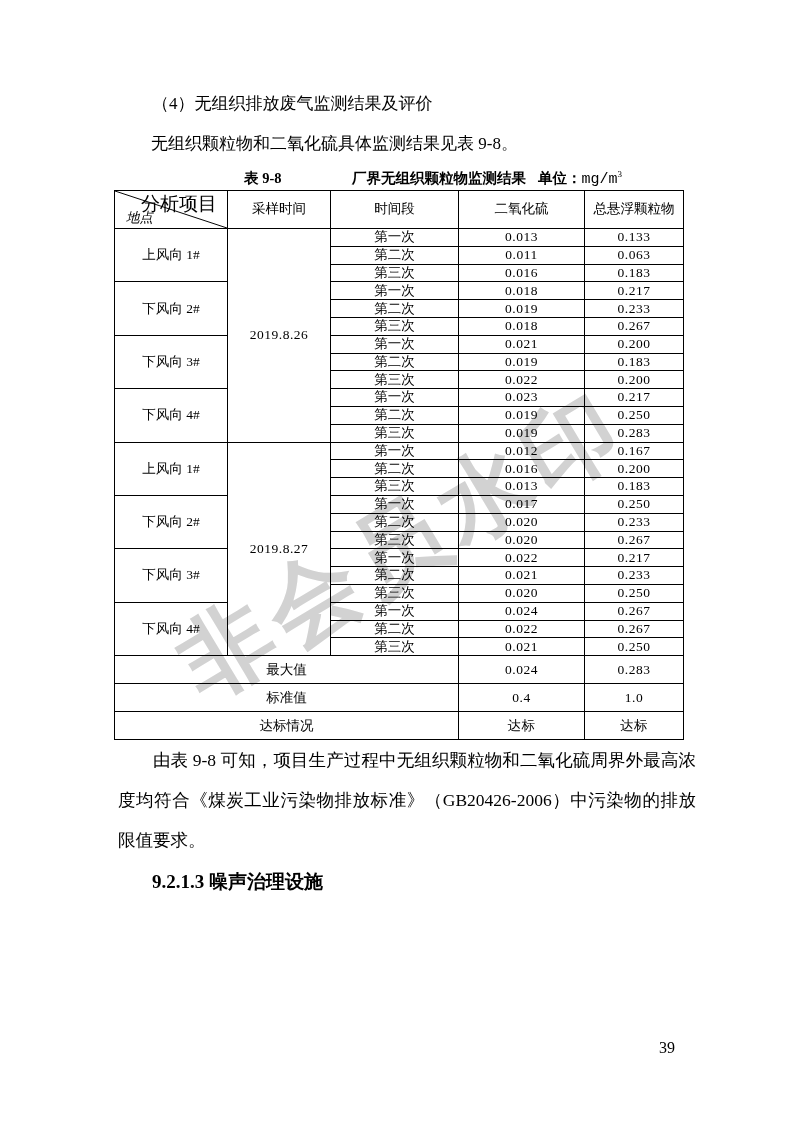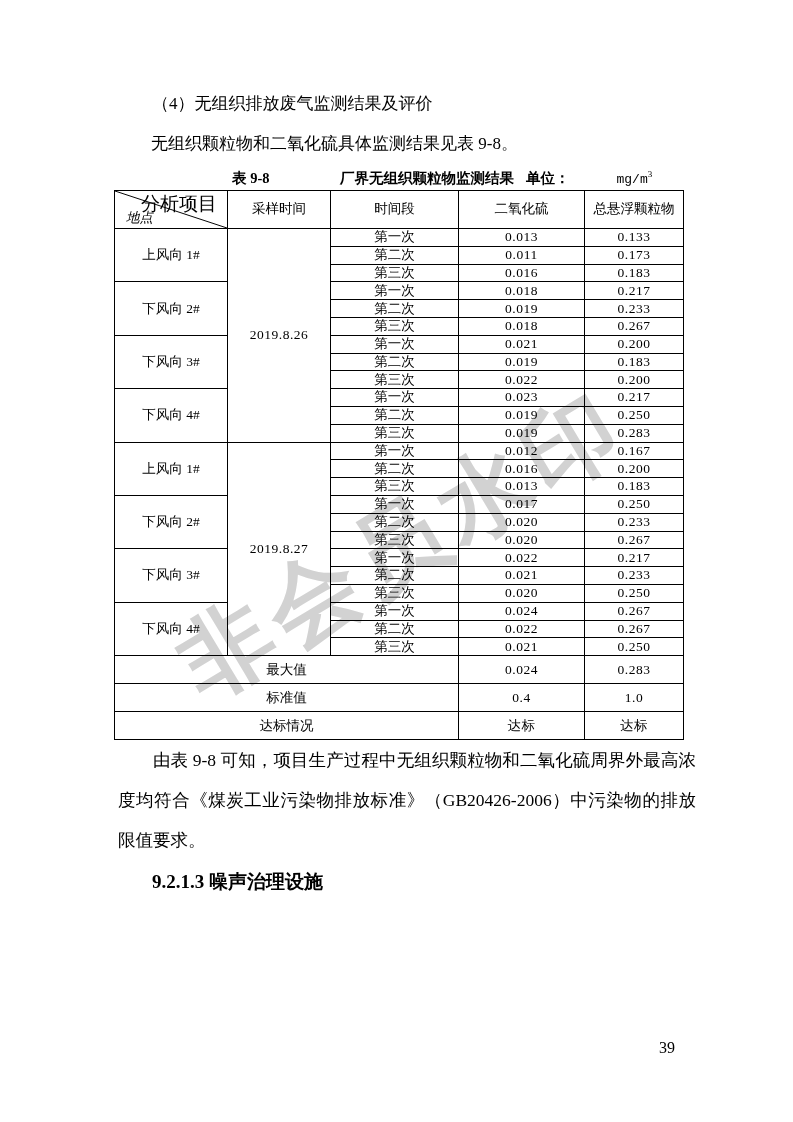--- a/index.html
+++ b/index.html
@@ -30,25 +30,25 @@
     mix-blend-mode: multiply;
     z-index: 5;
     pointer-events: none;
   }
 
   
   .intro-heading { position: absolute; left: 152px; top: 94px;  font-size: 17px; line-height: 20px; text-align: right; }
   .intro-lead    { position: absolute; left: 151px; top: 134px; font-size: 17px; line-height: 20px; }
 
   
-  .tbl-caption { position: absolute; left: 102px; top: 169px; width: 575px; height: 20px; font-size: 14.5px; font-weight: bold; }
+  .tbl-caption { position: absolute; left: 114px; top: 169px; width: 575px; height: 20px; font-size: 14.5px; font-weight: bold; }
   .tbl-caption .cap-label { position: absolute; left: 130px; }
   .tbl-caption .cap-title { position: absolute; left: 238px; }
   .tbl-caption .cap-unit  { position: absolute; left: 424px; }
-  .tbl-caption .cap-unit .u-val { font-weight: normal; font-family: "Liberation Mono", "DejaVu Sans Mono", monospace; font-size: 13px; margin-left: 47px; }
+  .tbl-caption .cap-unit .u-val { font-weight: normal; font-family: "Liberation Mono", "DejaVu Sans Mono", monospace; font-size: 15px; }
   .tbl-caption .cap-unit sup { font-weight: normal; font-size: 9px; }
 
   
   table.monitor {
     position: absolute;
     left: 114px;
     top: 190px;
     width: 569px;
     border-collapse: collapse;
     table-layout: fixed;
@@ -135,21 +135,21 @@
         <tr class="data-row">
           <td rowspan="3">上风向 1#</td>
           <td class="date-cell" rowspan="12">2019.8.26</td>
           <td>第一次</td>
           <td class="num-cell">0.013</td>
           <td class="num-cell">0.133</td>
         </tr>
         <tr class="data-row">
           <td>第二次</td>
           <td class="num-cell">0.011</td>
-          <td class="num-cell">0.173</td>
+          <td class="num-cell">0.063</td>
         </tr>
         <tr class="data-row">
           <td>第三次</td>
           <td class="num-cell">0.016</td>
           <td class="num-cell">0.183</td>
         </tr>
         <tr class="data-row">
           <td rowspan="3">下风向 2#</td>
           <td>第一次</td>
           <td class="num-cell">0.018</td>

